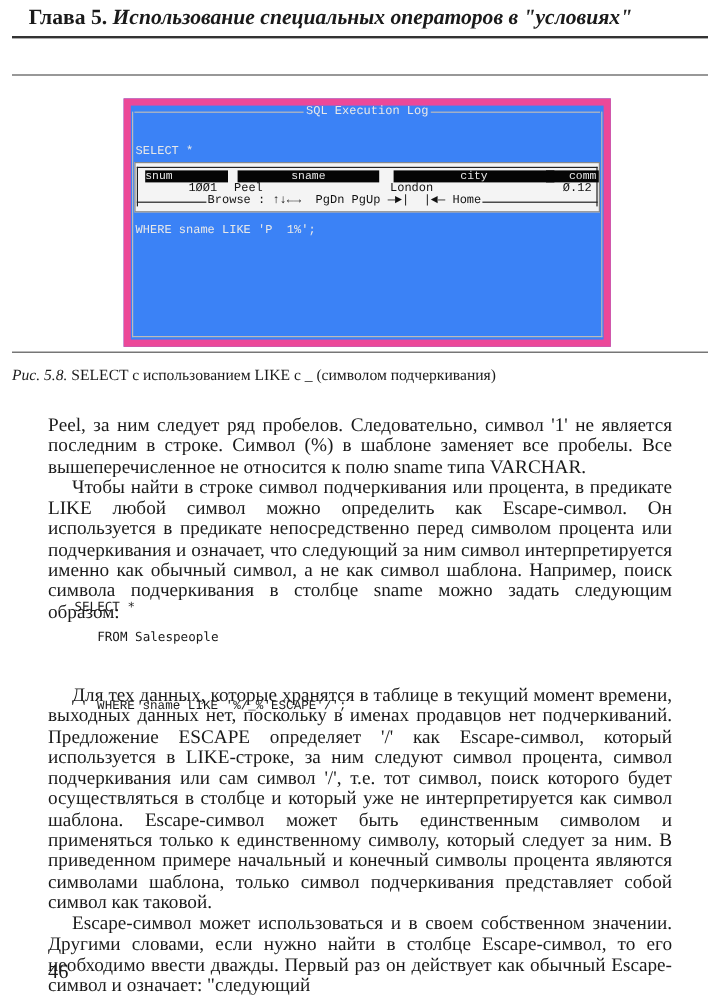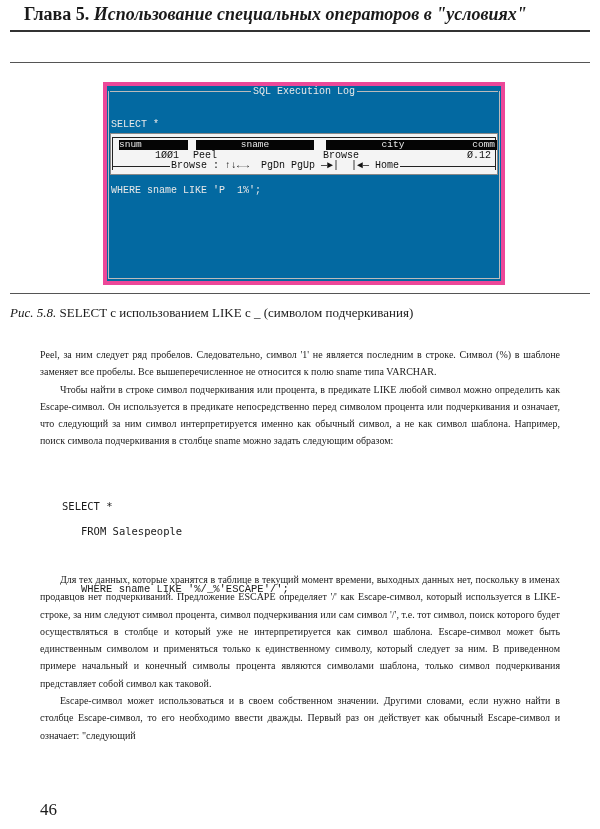--- a/index.html
+++ b/index.html
@@ -2,38 +2,38 @@
 <html><head>
 <meta charset="utf-8">
 <style>
   html, body { margin: 0; padding: 0; background: #fff; }
   body { width: 600px; height: 829px; position: relative; overflow: hidden; font-family: "Liberation Serif", serif; color: #1a1a1a; }
   .header { position: absolute; left: 24px; top: 4px; width: 580px; font-size: 18px; font-weight: bold; }
   .header .ital { font-style: italic; }
   .header-rule { position: absolute; left: 10px; top: 30px; width: 580px; height: 0; border-top: 2px solid #333; }
   .fig-rule-top { position: absolute; left: 10px; top: 62px; width: 580px; border-top: 1px solid #555; }
   .fig-rule-bot { position: absolute; left: 10px; top: 293px; width: 580px; border-top: 1px solid #555; }
-  .terminal { position: absolute; left: 103px; top: 82px; width: 394px; height: 195px; background: #0369a1; border: 4px solid #ec4899; font-family: "Liberation Mono", monospace; color: #e8e8e8; font-size: 10px; line-height: 11px; }
+  .terminal { position: absolute; left: 103px; top: 82px; width: 394px; height: 195px; background: #3b82f6; border: 6px solid #ec4899; font-family: "Liberation Mono", monospace; color: #e8e8e8; font-size: 10px; line-height: 11px; }
   .term-title-row { position: absolute; left: 3px; right: 3px; top: 0px; height: 11px; display: flex; align-items: center; }
   .term-title-row .ln { flex: 1; border-top: 1px solid #bbb; height: 0; }
   .term-title { padding: 0 2px; white-space: pre; }
   .term-frame { position: absolute; left: 1px; right: 1px; top: 5px; bottom: 2px; border-left: 1px solid #bbb; border-right: 1px solid #bbb; border-bottom: 1px solid #bbb; }
   .sql-lines { position: absolute; left: 4px; top: 11px; white-space: pre; }
   .result { position: absolute; left: 3px; right: 3px; top: 47px; height: 40px; background: #f4f4f4; color: #111; border: 1px solid #888; }
   .result-frame { position: absolute; left: 1px; right: 1px; top: 3px; bottom: 4px; border: 1px solid #222; border-bottom: none; }
   .cols { position: absolute; left: 4px; right: 4px; top: 6px; height: 10px; }
   .col-h { position: absolute; top: 0; height: 10px; background: #050505; color: #e8e8e8; font-size: 9.5px; line-height: 10px; }
   .cells { position: absolute; left: 4px; right: 4px; top: 17px; height: 10px; font-size: 10px; line-height: 10px; }
   .cell { position: absolute; top: 0; white-space: pre; }
   .browse-row { position: absolute; left: 1px; right: 1px; top: 27px; height: 10px; display: flex; align-items: center; font-size: 10px; line-height: 10px; }
   .browse-row .ln { border-top: 1px solid #222; height: 0; }
   .browse-text { white-space: pre; padding: 0 1px; }
   .caption { position: absolute; left: 10px; top: 305px; font-size: 13px; }
   .caption .lbl { font-weight: normal; font-style: italic; }
-  .body-text { position: absolute; left: 40px; width: 520px; font-size: 10px; line-height: 17.3px; text-align: justify; }
+  .body-text { position: absolute; left: 40px; width: 520px; font-size: 16px; line-height: 17.3px; text-align: justify; }
   .body-text p { margin: 0; }
   .body-text p.ind { text-indent: 20px; }
   .code { position: absolute; left: 62px; font-family: "DejaVu Sans Mono", monospace; font-size: 10.5px; color: #1a1a1a; white-space: pre; }
   .page-num { position: absolute; left: 40px; top: 800px; font-size: 17px; font-weight: normal; }
 </style>
 </head>
 <body>
 
 <div class="header">
   <span>Глава 5.</span>
@@ -59,21 +59,21 @@
     <div class="result-frame"></div>
     <div class="cols">
       <div class="col-h" style="left:4px;width:69px;">snum</div>
       <div class="col-h" style="left:81px;width:118px;text-align:center;">sname</div>
       <div class="col-h" style="left:211px;width:134px;text-align:center;">city</div>
       <div class="col-h" style="left:338px;width:42px;text-align:right;padding-right:2px;">comm</div>
     </div>
     <div class="cells">
       <span class="cell" style="left:40px;">1ØØ1</span>
       <span class="cell" style="left:78px;">Peel</span>
-      <span class="cell" style="left:208px;">Browse</span>
+      <span class="cell" style="left:208px;">London</span>
       <span class="cell" style="left:352px;">Ø.12</span>
     </div>
     <div class="browse-row">
       <span class="ln" style="width:58px;"></span>
       <span class="browse-text">Browse : ↑↓←→  PgDn PgUp —►|  |◄— Home</span>
       <span class="ln" style="flex:1;"></span>
     </div>
   </div>
 </div>
 

